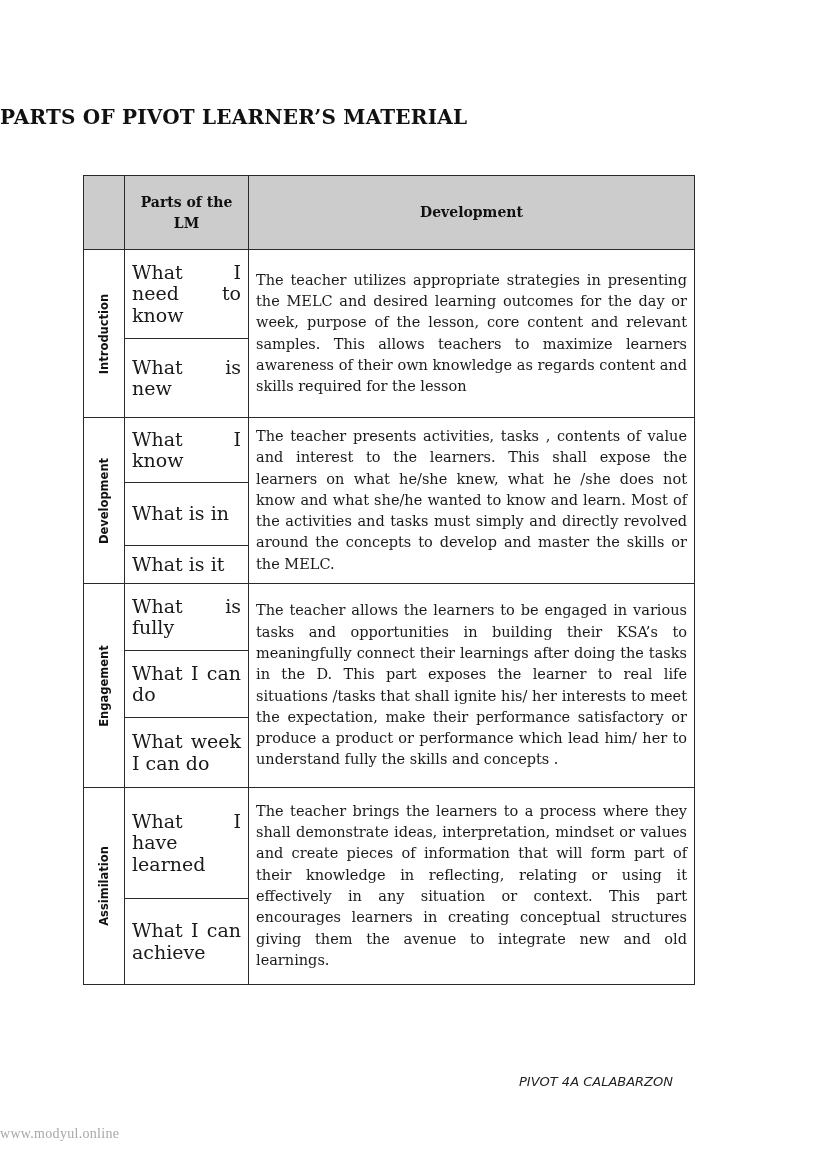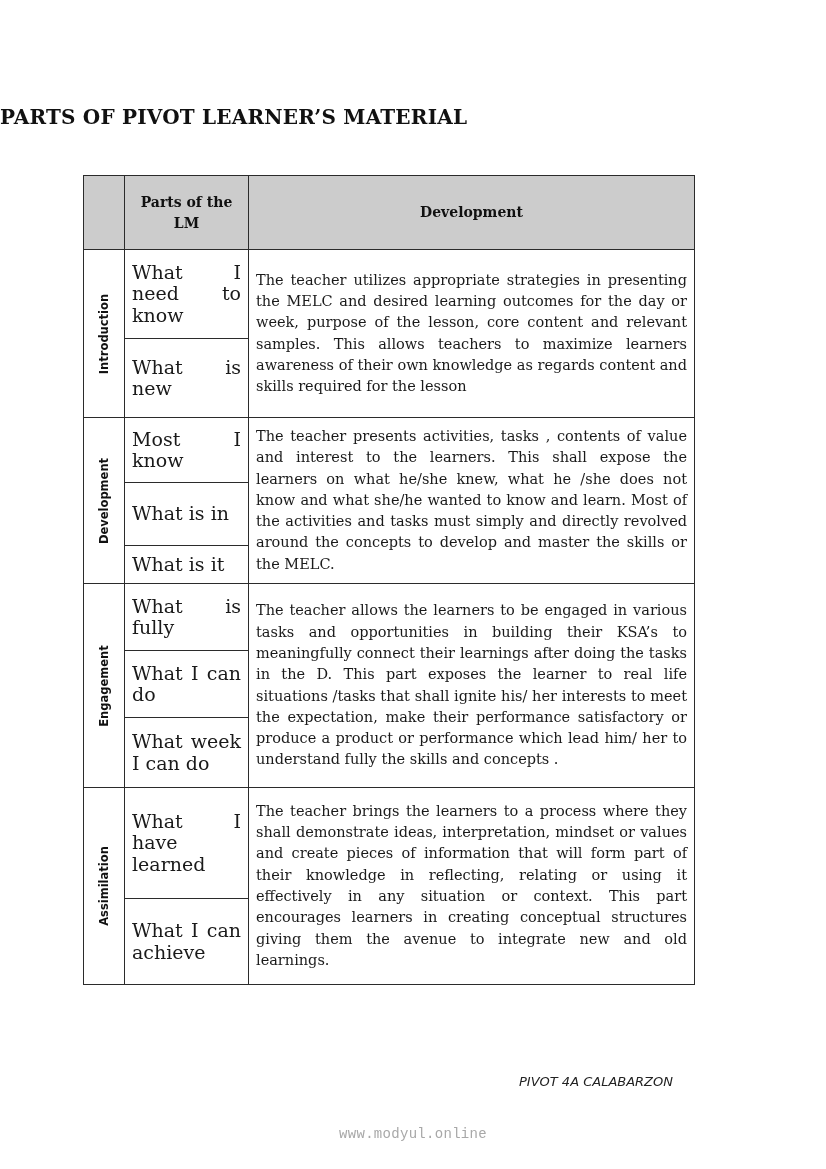--- a/index.html
+++ b/index.html
@@ -7,21 +7,21 @@
   .title { position: absolute; left: 0; width: 792px; top: 105px; text-align: left; font-family: "DejaVu Serif", serif; font-weight: bold; font-size: 20px; letter-spacing: 0.2px; color: #111; }
   table.lm { position: absolute; left: 83px; top: 175px; width: 611px; border-collapse: collapse; table-layout: fixed; border-radius: 30px; }
   table.lm td, table.lm th { border: 1.5px solid #2b2b2b; vertical-align: middle; }
   table.lm th { background: #cccccc; font-family: "DejaVu Serif", serif; font-weight: bold; font-size: 14px; color: #111; height: 71px; text-align: center; line-height: 21px; }
   col.c1 { width: 41px; } col.c2 { width: 124px; } col.c3 { width: 446px; }
   td.stage { position: relative; padding: 0; }
   td.stage span { position: absolute; left: 50%; top: 50%; transform: translate(-50%, -50%) rotate(-90deg); white-space: nowrap; font-family: "DejaVu Sans", sans-serif; font-weight: bold; font-size: 11.5px; color: #111; }
   td.part { font-family: "DejaVu Serif", serif; font-size: 19px; line-height: 21.5px; padding: 0 7px; text-align: justify; color: #1a1a1a; }
   td.desc { font-family: "DejaVu Serif", serif; font-size: 14.5px; line-height: 21.3px; padding: 0 7px; text-align: justify; color: #1a1a1a; margin-left: 9px; }
   .footer { position: absolute; left: 519px; top: 1074px; font-family: "DejaVu Sans", sans-serif; font-style: italic; font-size: 13px; color: #222; }
-  .watermark { position: absolute; left: 0; width: 826px; top: 1126px; text-align: center; font-family: Liberation Mono, monospace; font-size: 14px; color: #a8a8a8; letter-spacing: 0.3px; }
+  .watermark { position: absolute; left: 0; width: 826px; top: 1126px; text-align: left; font-family: Liberation Serif, serif; font-size: 14px; color: #a8a8a8; letter-spacing: 0.3px; }
 </style>
 </head>
 <body>
 
 <div class="title">PARTS OF PIVOT LEARNER’S MATERIAL</div>
 
 <table class="lm">
   <colgroup>
       <col class="c1">
       <col class="c2">
@@ -44,21 +44,21 @@
       <td class="desc" rowspan="2">The teacher utilizes appropriate strategies in   presenting the MELC and desired learning outcomes for the day or week, purpose of the    lesson, core content and relevant samples. This allows  teachers  to maximize  learners awareness of their own  knowledge  as regards content and skills required  for the lesson</td>
     </tr>
     <tr>
       <td class="part" style="height:78px">What is new</td>
     </tr>
 
     <tr>
       <td class="stage" rowspan="3">
           <span>Development</span>
         </td>
-      <td class="part" style="height:64px">Most I know</td>
+      <td class="part" style="height:64px">What I know</td>
       <td class="desc" rowspan="3">The teacher presents activities, tasks , contents  of value and interest to the learners. This shall expose the learners on what he/she knew, what he /she does not know  and what she/he wanted to know and learn. Most of the activities  and tasks  must simply  and directly revolved  around the  concepts  to develop and master the skills or the MELC.</td>
     </tr>
     <tr>
       <td class="part" style="height:62px">What is in</td>
     </tr>
     <tr>
       <td class="part" style="height:37px">What is it</td>
     </tr>
 
     <tr>

